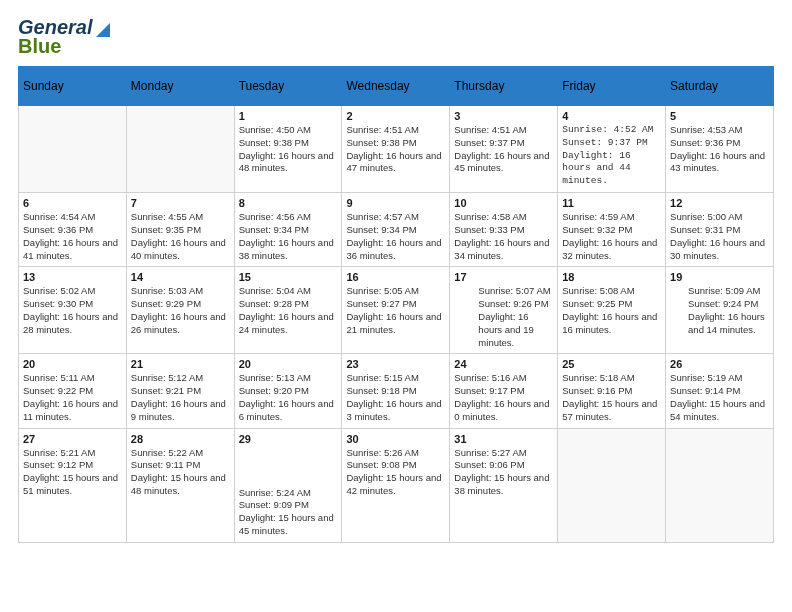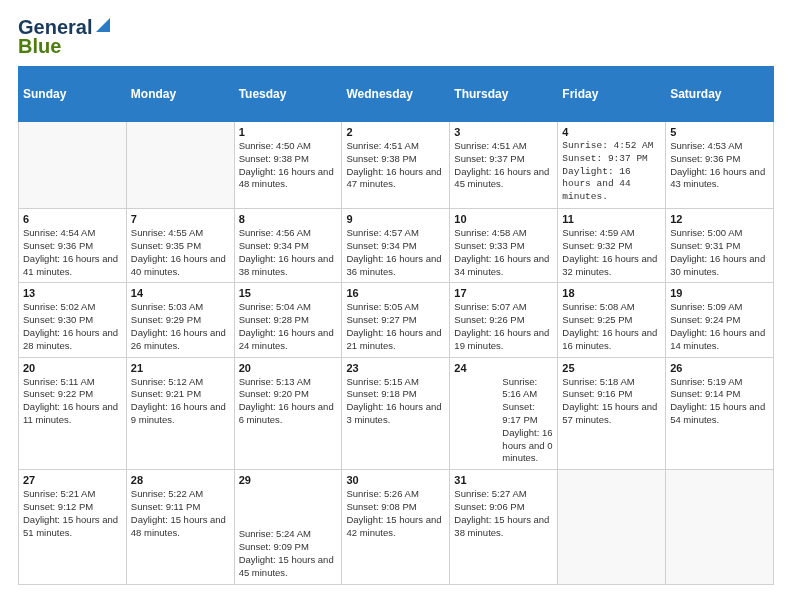--- a/index.html
+++ b/index.html
@@ -42,25 +42,25 @@
       color: #333;
       font-weight: normal;
     }
     .calendar {
       width: 100%;
       border-collapse: collapse;
       font-size: 10px;
     }
     .calendar thead tr th {
       background: #2a7cc7;
-      color: #ffffff;
-      padding: 20px 4px;
+      color: #000000;
+      padding: 12px 4px;
       text-align: left;
       font-size: 12px;
-      font-weight: bold;
+      font-weight: normal;
       border: 1px solid #2a7cc7;
     }
     .calendar tbody tr td {
       border: 1px solid #d0d0d0;
       vertical-align: top;
       padding: 4px 4px;
       width: 108px;
       min-height: 72px;
       background: #fff;
     }
@@ -82,21 +82,21 @@
     .row-shaded td {
       background: #f5f5f5;
     }
   </style>
 </head>
 <body>
 
 <div class="page">
   <div class="header">
     <div class="logo">
-      <div style="display:flex;align-items:flex-start;">
+      <div style="display:flex;align-items:flex-end;font-style:italic;">
         <span class="logo-general" style="font-size:20px;font-weight:bold;color:#1a3a5c;">General</span>
         <svg width="18" height="18" viewBox="0 0 18 18" style="margin-left:2px;">
           <polygon points="2,16 16,2 16,16" fill="#2a7cc7"></polygon>
         </svg>
       </div>
       <span class="logo-blue" style="font-size:20px;font-weight:bold;color:#4d7c0f;margin-top:-4px;">Blue</span>
     </div>
     <div class="title-block">
       <div class="main-title"></div>
       <div class="subtitle"></div>
@@ -214,33 +214,33 @@
 Daylight: 16 hours and 24 minutes.</div>
           </td>
           <td>
             <span class="day-number">16</span>
             <div class="day-info" style="white-space: pre-line;">Sunrise: 5:05 AM
 Sunset: 9:27 PM
 Daylight: 16 hours and 21 minutes.</div>
           </td>
           <td>
             <span class="day-number">17</span>
-            <div class="day-info" style="white-space: pre-line;">Sunrise: 5:07 AM
+            <div class="day-info" style="white-space: pre-line; margin-left: 24px;">Sunrise: 5:07 AM
 Sunset: 9:26 PM
 Daylight: 16 hours and 19 minutes.</div>
           </td>
           <td>
             <span class="day-number">18</span>
             <div class="day-info" style="white-space: pre-line;">Sunrise: 5:08 AM
 Sunset: 9:25 PM
 Daylight: 16 hours and 16 minutes.</div>
           </td>
           <td>
             <span class="day-number">19</span>
-            <div class="day-info" style="white-space: pre-line;">Sunrise: 5:09 AM
+            <div class="day-info" style="white-space: pre-line; margin-left: 18px;">Sunrise: 5:09 AM
 Sunset: 9:24 PM
 Daylight: 16 hours and 14 minutes.</div>
           </td>
         </tr>
         <tr class="row-shaded">
           <td>
             <span class="day-number">20</span>
             <div class="day-info" style="white-space: pre-line;">Sunrise: 5:11 AM
 Sunset: 9:22 PM
 Daylight: 16 hours and 11 minutes.</div>
@@ -258,21 +258,21 @@
 Daylight: 16 hours and 6 minutes.</div>
           </td>
           <td>
             <span class="day-number">23</span>
             <div class="day-info" style="white-space: pre-line;">Sunrise: 5:15 AM
 Sunset: 9:18 PM
 Daylight: 16 hours and 3 minutes.</div>
           </td>
           <td>
             <span class="day-number">24</span>
-            <div class="day-info" style="white-space: pre-line; margin-left: 48px;">Sunrise: 5:16 AM
+            <div class="day-info" style="white-space: pre-line;">Sunrise: 5:16 AM
 Sunset: 9:17 PM
 Daylight: 16 hours and 0 minutes.</div>
           </td>
           <td>
             <span class="day-number">25</span>
             <div class="day-info" style="white-space: pre-line;">Sunrise: 5:18 AM
 Sunset: 9:16 PM
 Daylight: 15 hours and 57 minutes.</div>
           </td>
           <td>

